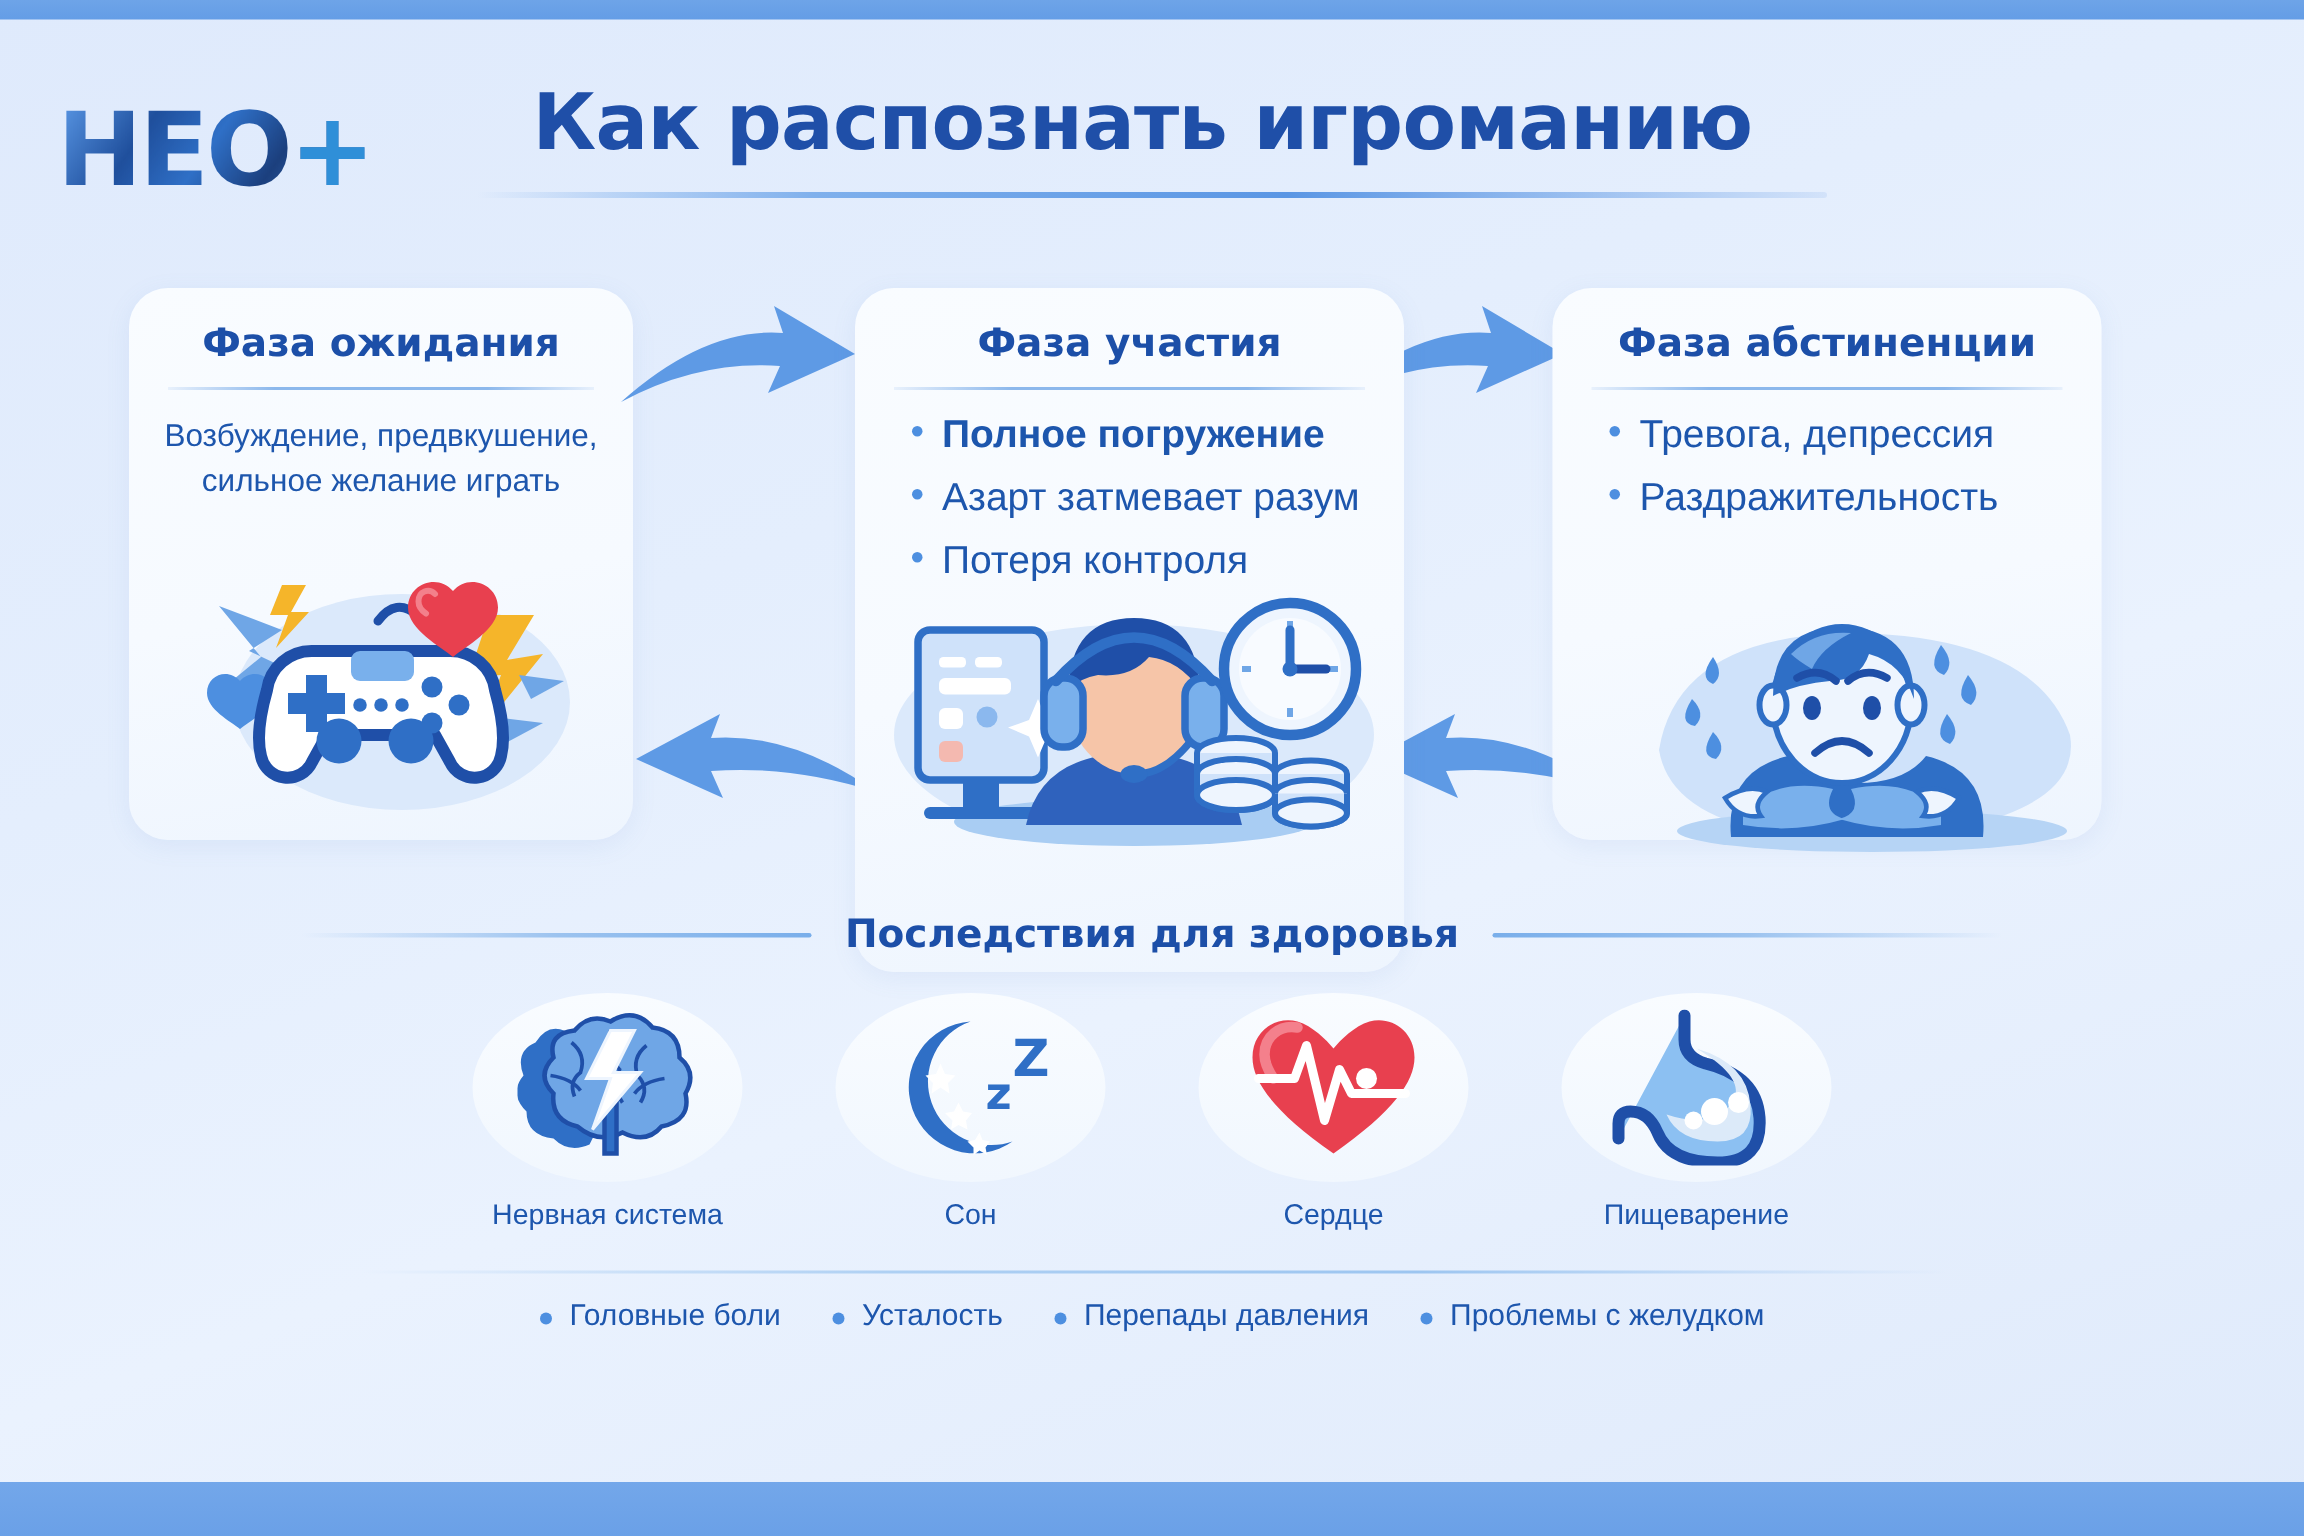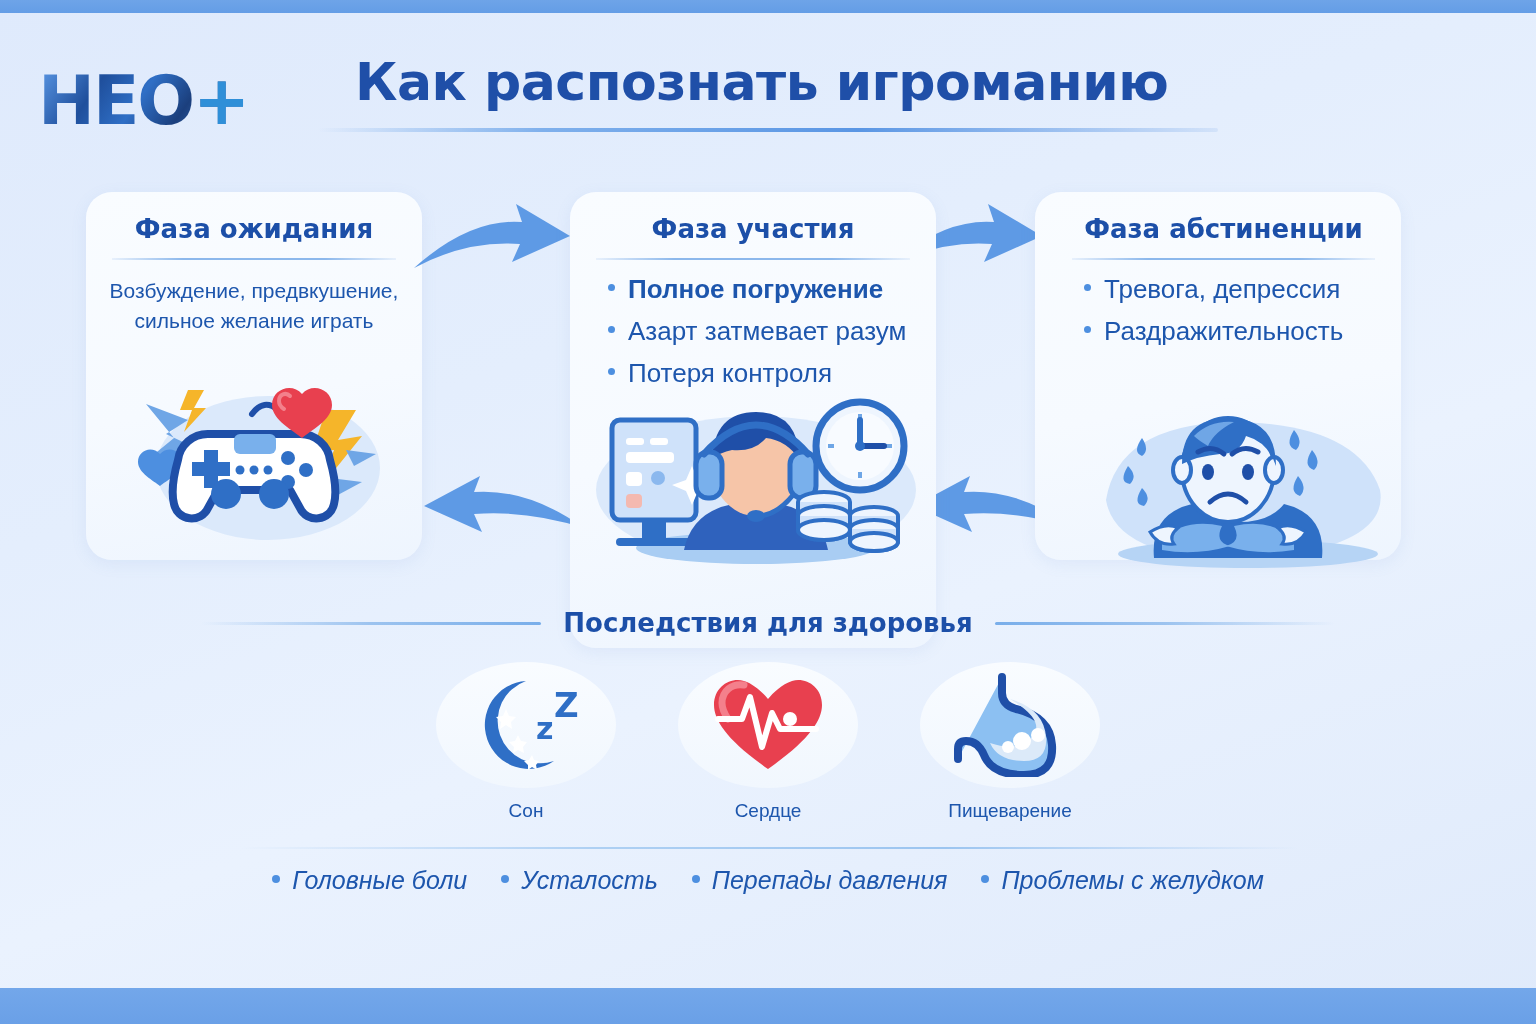--- a/index.html
+++ b/index.html
@@ -50,21 +50,21 @@
   
   .card {
     position: absolute; top: 192px; height: 368px;
     background: linear-gradient(170deg,#f9fcff 0%,#f6faff 55%,#eef5fe 100%);
     border-radius: 26px;
     box-shadow: 0 4px 16px rgba(110,150,210,0.10);
     overflow: hidden;
   }
   #card1 { left: 86px;  width: 336px; }
   #card2 { left: 570px; width: 366px; height: 456px; }
-  #card3 { left: 1035px;width: 366px; padding-left: 11px; }
+  #card3 { left: 1035px;width: 366px; }
 
   .card-title {
     text-align: center; color: #1c4fa8; font-weight: 700;
     font-size: 26px; margin-top: 22px;
     font-family: "DejaVu Sans", sans-serif;
   }
   .card-rule {
     height: 2px; margin: 14px 26px 0 26px;
     background: linear-gradient(90deg,rgba(140,180,235,.15),#8cb8ec 25%,#8cb8ec 75%,rgba(140,180,235,.15));
   }
@@ -128,23 +128,22 @@
 
   .sep {
     position: absolute; left: 240px; top: 847px; width: 1058px; height: 2px;
     background: linear-gradient(90deg,rgba(160,200,240,0),#aed0f3,#9cc5f0,rgba(160,200,240,0));
   }
   .foot-bullets {
     position: absolute; left: 0; top: 866px; width: 1536px;
     display: flex; justify-content: center; align-items: center; gap: 34px;
   }
   .foot-bullets .fb {
-    color: #1d56ad; font-size: 25px; position: relative; padding-left: 20px;
+    color: #1d56ad; font-size: 20px; position: relative; padding-left: 20px;
     white-space: nowrap;
-    font-style: italic;
   }
   .foot-bullets .fb::before {
     content: ""; position: absolute; left: 0; top: 9px;
     width: 8px; height: 8px; border-radius: 50%; background: #4d8fe0;
   }
 </style>
 </head>
 <body>
 
 <div class="stage">
@@ -345,20 +344,38 @@
   </div>
 
   <div class="sec-head">
     <div class="line"></div>
     <div class="txt">Последствия для здоровья</div>
     <div class="line r"></div>
   </div>
 
   <div class="organs">
 
+    <div class="organ">
+      <div class="blob">
+        <svg width="120" height="104" viewBox="0 0 120 104">
+          <path d="M38 18 q-16 -12 -26 4 q-14 6 -8 22 q-10 12 2 24 q0 16 18 18 q10 10 24 4 l4 -8 l-2 -54 z" fill="#2f6fc6"></path>
+          <path d="M38 14 q10 -12 24 -6 q16 -10 28 4 q18 2 18 20 q12 10 4 24 q4 18 -16 22 q-10 12 -26 4 q-16 8 -30 -4 q-18 -4 -16 -22 q-12 -12 0 -24 q-4 -16 14 -18 z" fill="#6fa6e6" stroke="#1f4fa8" stroke-width="3"></path>
+          <g stroke="#1f4fa8" stroke-width="2.5" fill="none">
+            <path d="M36 22 q10 8 6 20 q-8 6 -4 16"></path>
+            <path d="M62 14 q-2 18 6 26 q-4 14 2 22"></path>
+            <path d="M86 24 q-10 8 -6 20 q8 8 2 18"></path>
+            <path d="M22 44 q14 2 20 10"></path>
+            <path d="M98 46 q-14 2 -20 10"></path>
+          </g>
+          <path d="M58 62 v34 h8 v-34 z" fill="#2f6fc6" stroke="#1f4fa8" stroke-width="3"></path>
+          <path d="M62 14 L46 46 h16 l-12 34 L82 42 H64 L78 14 z" fill="#ffffff" stroke="#eef5fe" stroke-width="2"></path>
+        </svg>
+      </div>
+      <div class="lbl">Нервная система</div>
+    </div>
 
     <div class="organ">
       <div class="blob">
         <svg width="120" height="104" viewBox="0 0 120 104">
           <path d="M60 8 a44 44 0 1 0 28 80 a36 36 0 0 1 -28 -80 z" fill="#2f6fc6"></path>
           <path d="M40 36 l3 7 7 1 -5 5 1 7 -6 -4 -6 4 1 -7 -5 -5 7 -1 z" fill="#ffffff"></path>
           <path d="M52 62 l3 6 6 1 -4 5 1 6 -6 -3 -5 3 1 -6 -5 -5 6 -1 z" fill="#ffffff"></path>
           <path d="M66 82 l2 5 5 1 -3 4 1 5 -5 -3 -4 3 0 -5 -4 -4 5 -1 z" fill="#ffffff"></path>
           <text x="70" y="66" font-family="DejaVu Sans, sans-serif" font-size="30" font-weight="700" fill="#2f6fc6">z</text>
           <text x="88" y="44" font-family="DejaVu Sans, sans-serif" font-size="34" font-weight="700" fill="#2f6fc6">Z</text>

